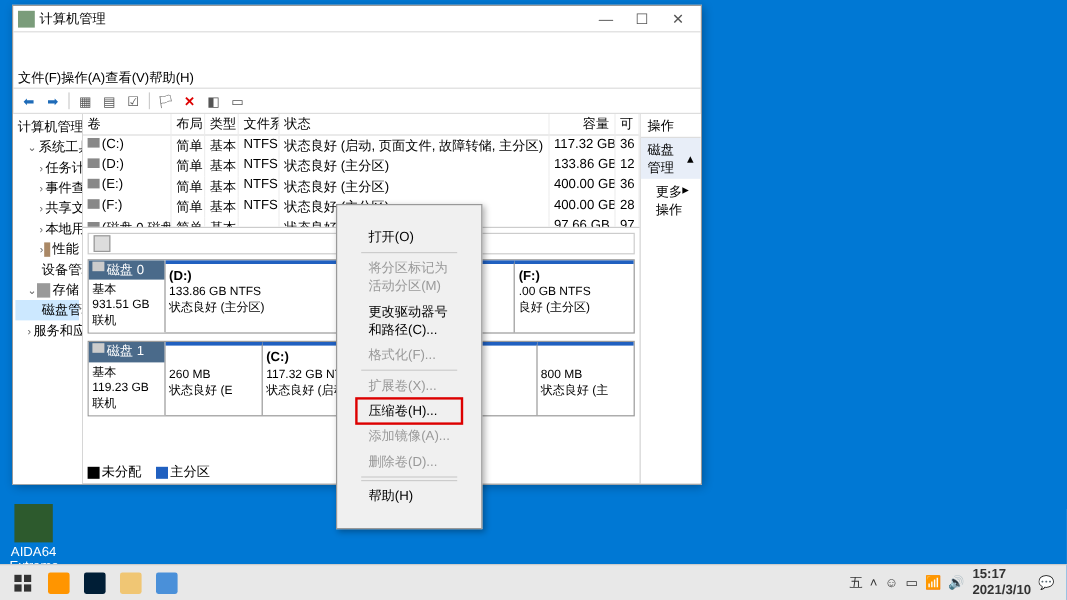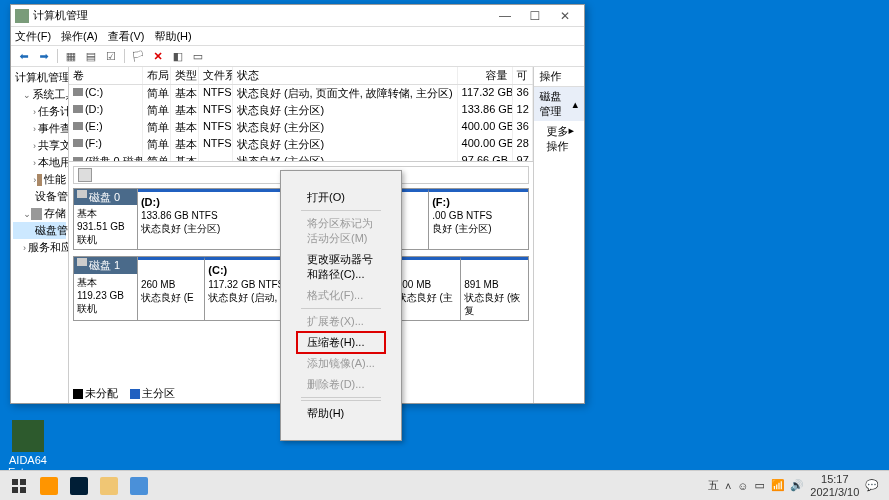--- a/index.html
+++ b/index.html
@@ -9,21 +9,21 @@
 .win-logo .sq { position: absolute; width: 90px; height: 90px; background: rgba(255,255,255,0.4); }
 .win-logo .s1 { top: 0; left: 0; } .win-logo .s2 { top: 0; right: 0; }
 .win-logo .s3 { bottom: 0; left: 0; } .win-logo .s4 { bottom: 0; right: 0; }
 .desktop-icon { position: absolute; left: 8px; top: 420px; width: 40px; text-align: center; color: #fff; font-size: 10px; }
 .desktop-icon .ic { width: 32px; height: 32px; background: #2d5a2d; margin: 0 auto 2px; }
 .window { position: absolute; left: 10px; top: 4px; width: 575px; height: 400px; background: #fff; border: 1px solid #999; box-shadow: 2px 2px 8px rgba(0,0,0,0.3); display: flex; flex-direction: column; }
 .titlebar { height: 22px; display: flex; align-items: center; padding: 0 4px; border-bottom: 1px solid #ddd; }
 .titlebar .icon { width: 14px; height: 14px; background: #7a9c7a; margin-right: 4px; }
 .titlebar .title { flex: 1; font-size: 11px; }
 .titlebar .btn { width: 30px; height: 18px; display: flex; align-items: center; justify-content: center; font-size: 12px; color: #555; cursor: pointer; }
-.menubar { height: 18px; display: flex; align-items: center; padding: 0 4px; gap: 10px; font-size: 11px; }
+.menubar { height: 18px; display: flex; align-items: center; padding: 0 4px; gap: 0; font-size: 11px; margin-top: 28px; }
 .menubar span { cursor: pointer; }
 .toolbar { height: 22px; border-top: 1px solid #ddd; border-bottom: 1px solid #ddd; display: flex; align-items: center; padding: 0 4px; gap: 2px; }
 .toolbar .tb { width: 18px; height: 18px; display: flex; align-items: center; justify-content: center; font-size: 11px; color: #555; cursor: pointer; }
 .toolbar .tb.arrow { color: #1e6bb8; }
 .toolbar .tb.red { color: #d00; font-weight: bold; }
 .toolbar .sep { width: 1px; height: 14px; background: #ccc; margin: 0 2px; }
 .body-area { flex: 1; display: flex; overflow: hidden; }
 .sidebar { width: 112px; border-right: 1px solid #ccc; background: #fff; overflow: auto; padding: 2px; }
 .tree-item { display: flex; align-items: center; padding: 1px 0; font-size: 11px; white-space: nowrap; cursor: pointer; }
 .tree-item .exp { width: 10px; text-align: center; color: #666; font-size: 9px; }
@@ -69,21 +69,21 @@
 .context-menu .sep { height: 1px; background: #ccc; margin: 2px 4px; }
 .taskbar { position: absolute; bottom: 0; left: 0; right: 0; height: 30px; background: #e8e8e8; border-top: 1px solid #ccc; display: flex; align-items: center; padding: 0 4px; }
 .taskbar .start { width: 30px; height: 24px; display: flex; align-items: center; justify-content: center; cursor: pointer; }
 .taskbar .start .wl { width: 14px; height: 14px; position: relative; }
 .taskbar .start .wl span { position: absolute; width: 6px; height: 6px; background: #333; }
 .taskbar .start .wl .a{top:0;left:0}.taskbar .start .wl .b{top:0;right:0}.taskbar .start .wl .c{bottom:0;left:0}.taskbar .start .wl .d{bottom:0;right:0}
 .taskbar .app { width: 28px; height: 24px; margin: 0 1px; display: flex; align-items: center; justify-content: center; cursor: pointer; }
 .taskbar .app .ai { width: 18px; height: 18px; border-radius: 2px; }
 .taskbar .tray { margin-left: auto; display: flex; align-items: center; gap: 6px; font-size: 10px; color: #333; padding-right: 6px; }
 .taskbar .tray .ti { font-size: 11px; cursor: pointer; }
-.taskbar .clock { text-align: center; line-height: 1.1; font-size: 10px; }
+.taskbar .clock { text-align: left; line-height: 1.1; font-size: 10px; font-weight: bold; }
 </style>
 </head>
 <body>
 
 <div class="desktop-bg">
   <div class="win-logo">
     <div class="sq s1"></div>
       <div class="sq s2"></div>
       <div class="sq s3"></div>
       <div class="sq s4"></div>
@@ -252,21 +252,20 @@
                 <div class="part" style="flex: 1 1 0%;"><b></b><br>97.6<br>状态!</div>
                 <div class="part" style="flex: 1 1 0%;"><b>(F:)</b><br>.00 GB NTFS<br>良好 (主分区)</div>
               </div>
             </div>
             <div class="disk-row">
               <div class="disk-info"><div class="hdr"><span class="di"></span>磁盘 1</div>基本<br>119.23 GB<br>联机</div>
               <div class="parts">
                 <div class="part" style="flex: 1 1 0%;"><b></b><br>260 MB<br>状态良好 (E</div>
                 <div class="part" style="flex: 3 1 0%;"><b>(C:)</b><br>117.32 GB NTFS<br>状态良好 (启动, 页面文件,</div>
                 <div class="part" style="flex: 1 1 0%;"><b></b><br>800 MB<br>状态良好 (主</div>
-                <div class="part" style="flex: 1 1 0%;"><b></b><br>891 MB<br>状态良好 (恢复</div>
               </div>
             </div>
           </div>
         <div class="legend">
           <span><span class="lb black"></span><span>未分配</span></span>
           <span><span class="lb blue"></span><span>主分区</span></span>
         </div>
       </div>
     </div>
     <div class="actions">

